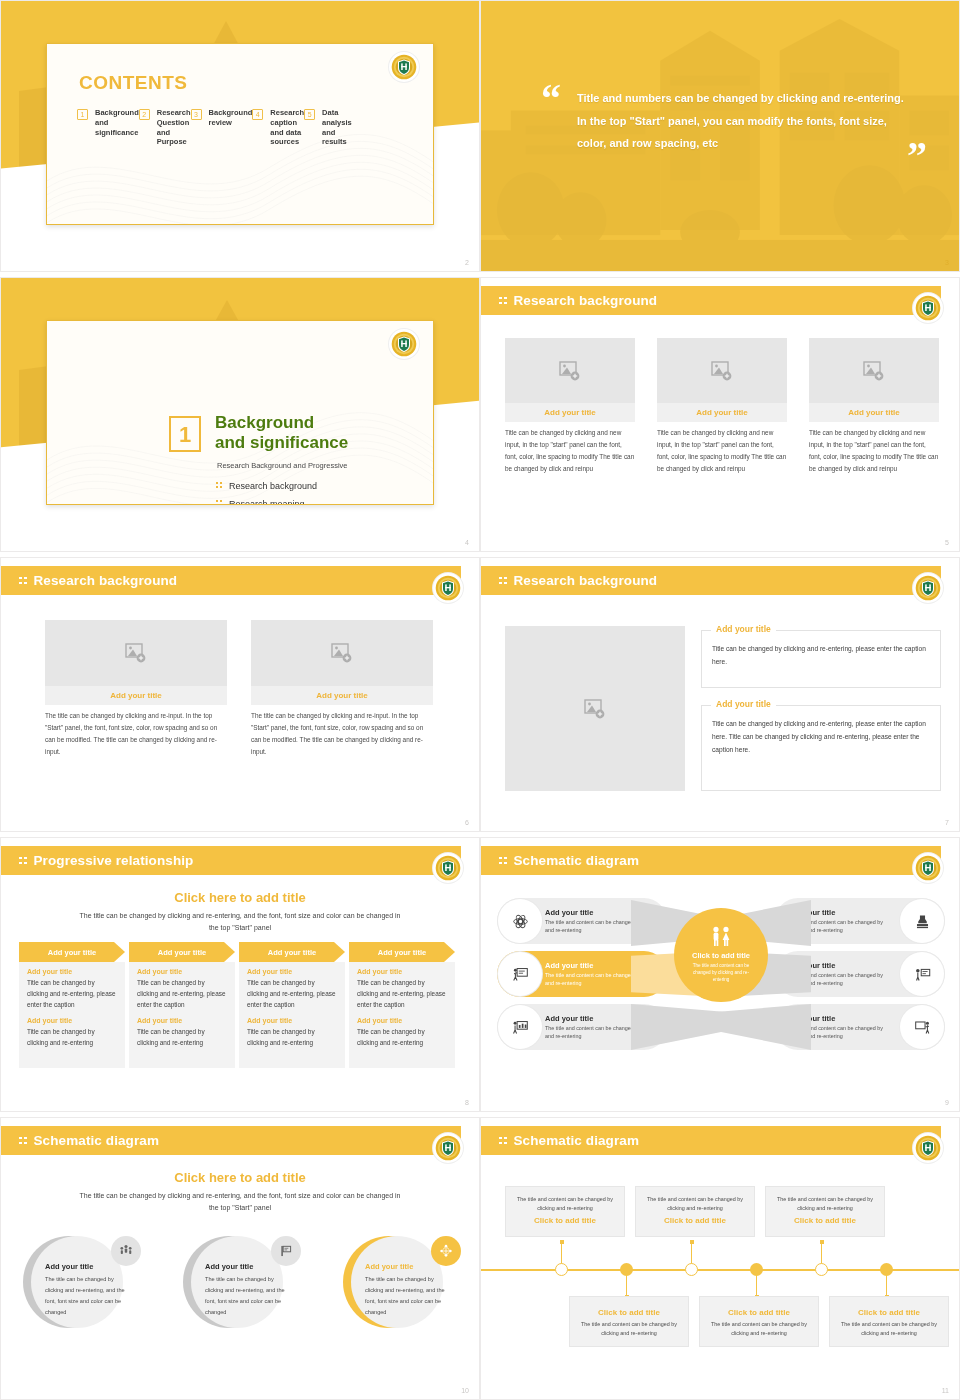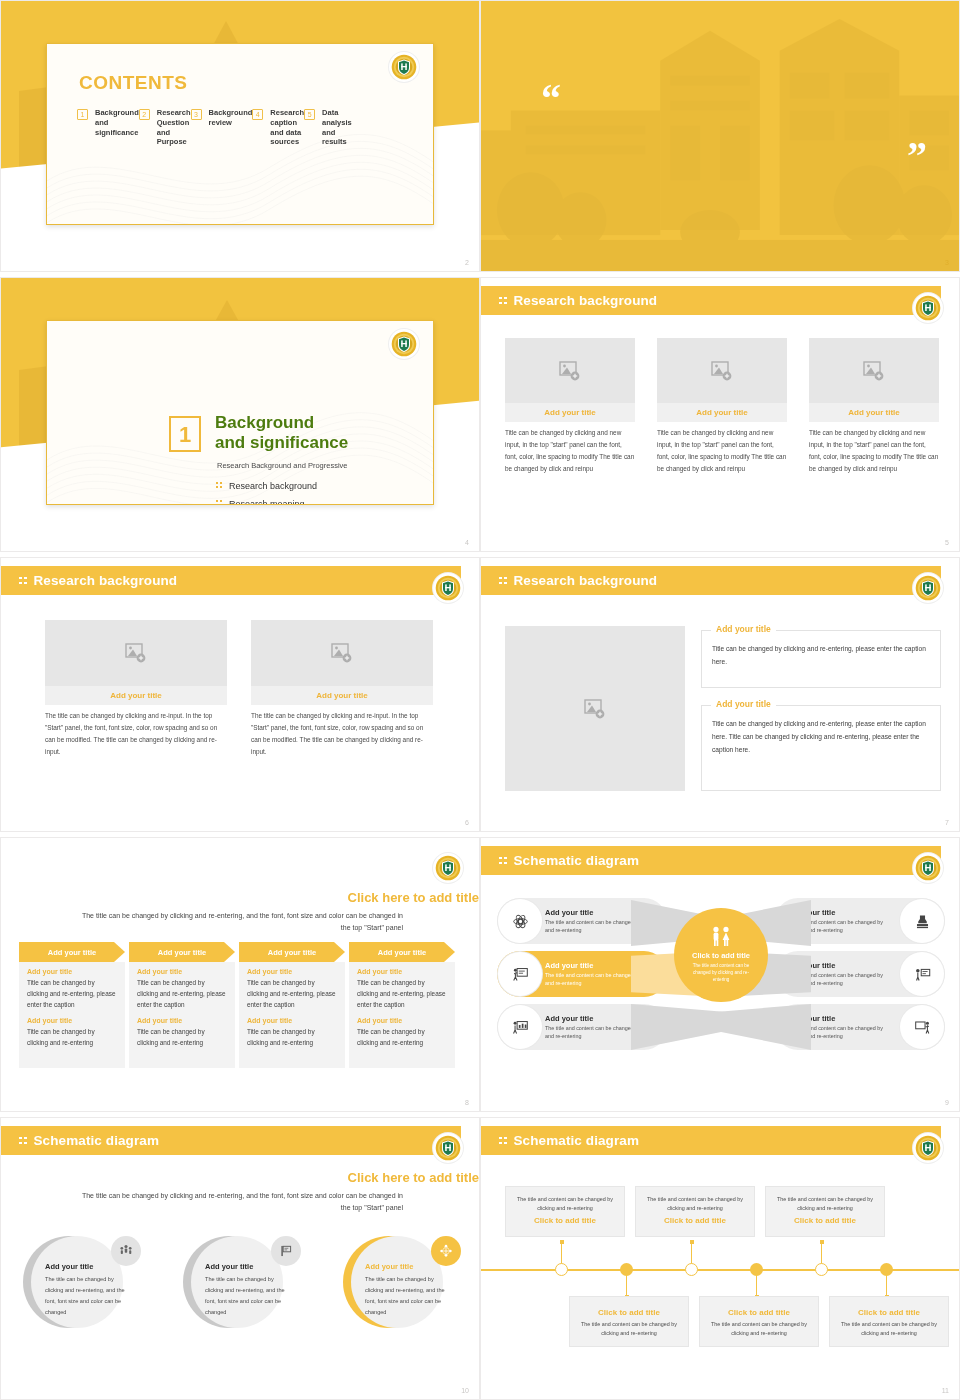--- a/index.html
+++ b/index.html
@@ -160,21 +160,21 @@
     padding:12px 10px 10px 10px;
   }
   .fieldset-legend {
     position:absolute; top:-7px; left:9px; background:#ffffff;
     padding:0 5px; color:#efb53a; font-size:8.5px; font-weight:bold;
   }
   .fieldset p { font-size:6.6px; color:#3d3d3d; line-height:1.95; }
 
   
   .headline {
-    position:absolute; left:0; right:0; top:52px; text-align:right;
+    position:absolute; left:0; right:0; top:52px; text-align:center;
   }
   .headline h3 { color:#f0b93b; font-size:13px; font-weight:bold; }
   .headline p { color:#454545; font-size:7px; line-height:1.65; margin-top:5px; }
 
   
   .chev-row { position:absolute; left:18px; top:104px; display:flex; }
   .chev-col { width:106px; margin-right:4px; }
   .chev-head {
     height:20px; background:#f5c243; color:#fff;
     font-size:7.5px; font-weight:bold;
@@ -348,20 +348,21 @@
         <ellipse cx="50" cy="210" rx="34" ry="38"></ellipse>
         <ellipse cx="100" cy="220" rx="26" ry="28"></ellipse>
         <ellipse cx="390" cy="205" rx="36" ry="40"></ellipse>
         <ellipse cx="445" cy="215" rx="28" ry="30"></ellipse>
         <ellipse cx="230" cy="232" rx="30" ry="22"></ellipse>
         <rect x="0" y="240" width="480" height="32"></rect>
       </g>
     </svg>
     <div class="qmark" style="left:60px;top:78px;">“</div>
     <div class="qmark" style="right:32px;top:135px;">”</div>
+    <div class="quote-text">Title and numbers can be changed by clicking and re-entering. In the top "Start" panel, you can modify the fonts, font size, color, and row spacing, etc</div>
     <div class="pagenum" style="color:#e0ae2b;">3</div>
   </div>
 
   <div class="gap"></div>
 
   <div class="slide">
     <div class="goldbg"></div>
     <div class="goldbg-tri" style="left:18px;top:90px;width:30px;height:85px;transform:skewY(-8deg);"></div>
     <div class="goldbg-tri" style="left:195px;top:22px;width:62px;height:56px;clip-path:polygon(50% 0,100% 100%,0 100%);"></div>
     <div class="goldbg-tri" style="left:330px;top:120px;width:95px;height:72px;opacity:.5;"></div>
@@ -592,20 +593,29 @@
     <div class="fieldset" style="position:absolute;left:220px;top:147px;width:240px;height:86px;">
       <span class="fieldset-legend">Add your title</span>
       <p>Title can be changed by clicking and re-entering, please enter the caption here. Title can be changed by clicking and re-entering, please enter the caption here.</p>
     </div>
     <div class="pagenum">7</div>
   </div>
 
   <div class="gap"></div>
 
   <div class="slide">
+    <div class="hdr">
+      <span class="dots">
+            <i></i>
+            <i></i>
+            <i></i>
+            <i></i>
+          </span>
+      <span class="hdr-title">Progressive relationship</span>
+    </div>
     <div class="seal hdr-seal">
       <svg width="26" height="26" viewBox="0 0 26 26">
         <circle cx="13" cy="13" r="12.3" fill="#e6b326"></circle>
         <circle cx="13" cy="13" r="10.2" fill="#f0cb55"></circle>
         <circle cx="13" cy="13" r="8.3" fill="#d8a81f"></circle>
         <path d="M13 5.4 L19 7.6 L19 14 C19 17.6 16.2 19.8 13 21 C9.8 19.8 7 17.6 7 14 L7 7.6 Z" fill="#ffffff"></path>
         <path d="M13 6.4 L18 8.3 L18 14 C18 17 15.7 18.9 13 20 C10.3 18.9 8 17 8 14 L8 8.3 Z" fill="#1e7a4f"></path>
         <rect x="10.2" y="9.4" width="1.5" height="6.6" fill="#ffffff"></rect>
         <rect x="14.3" y="9.4" width="1.5" height="6.6" fill="#ffffff"></rect>
         <rect x="10.2" y="12" width="5.6" height="1.3" fill="#ffffff"></rect>

